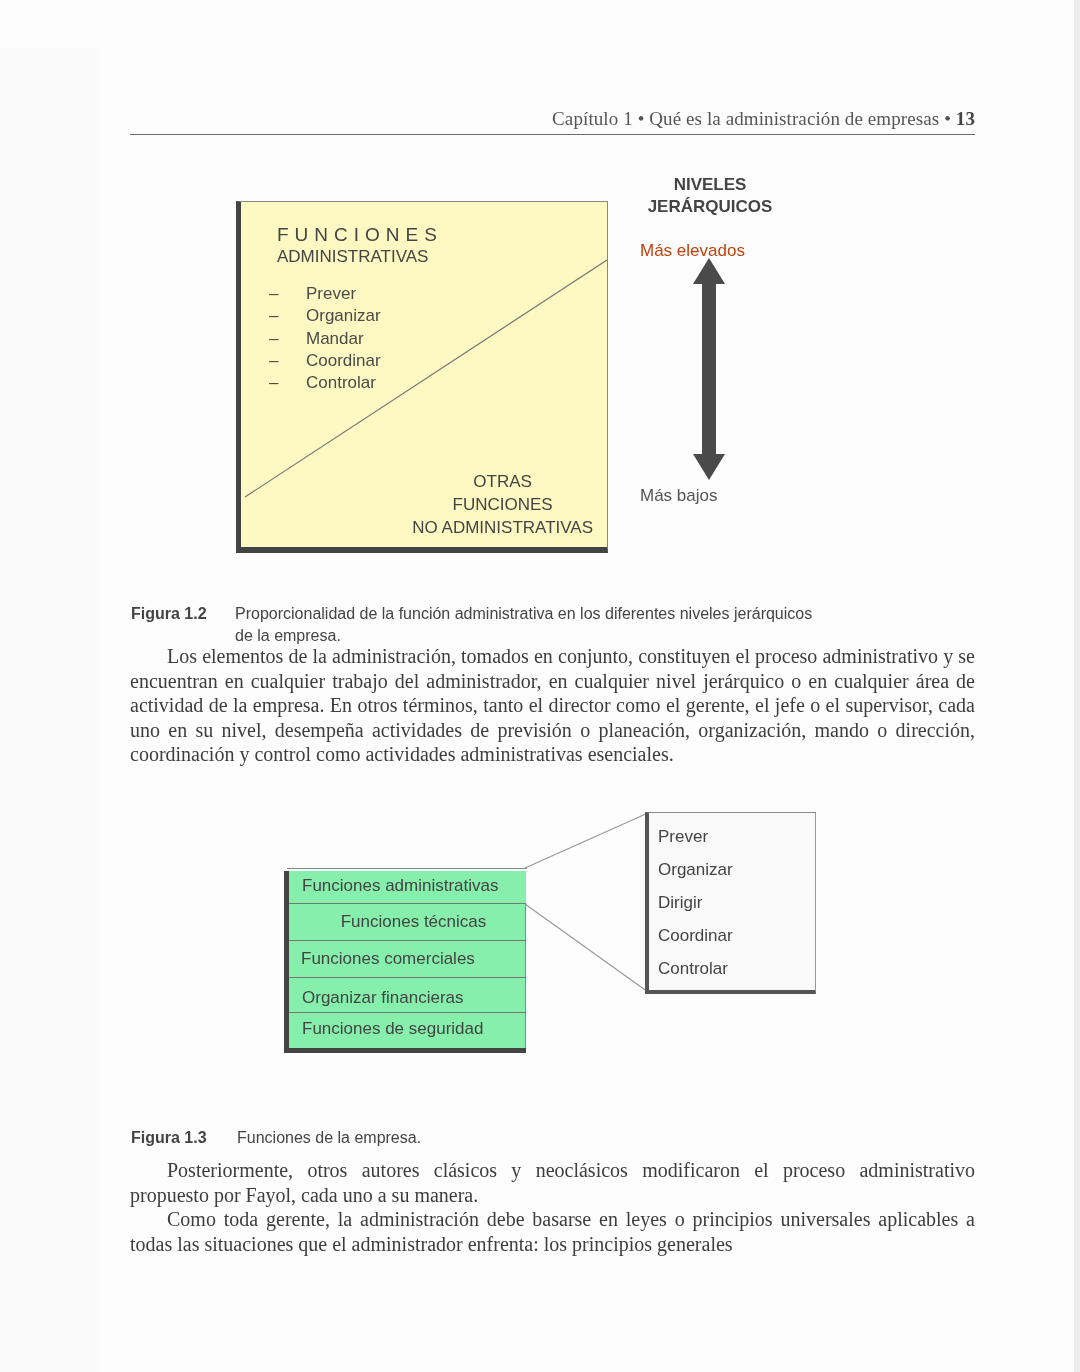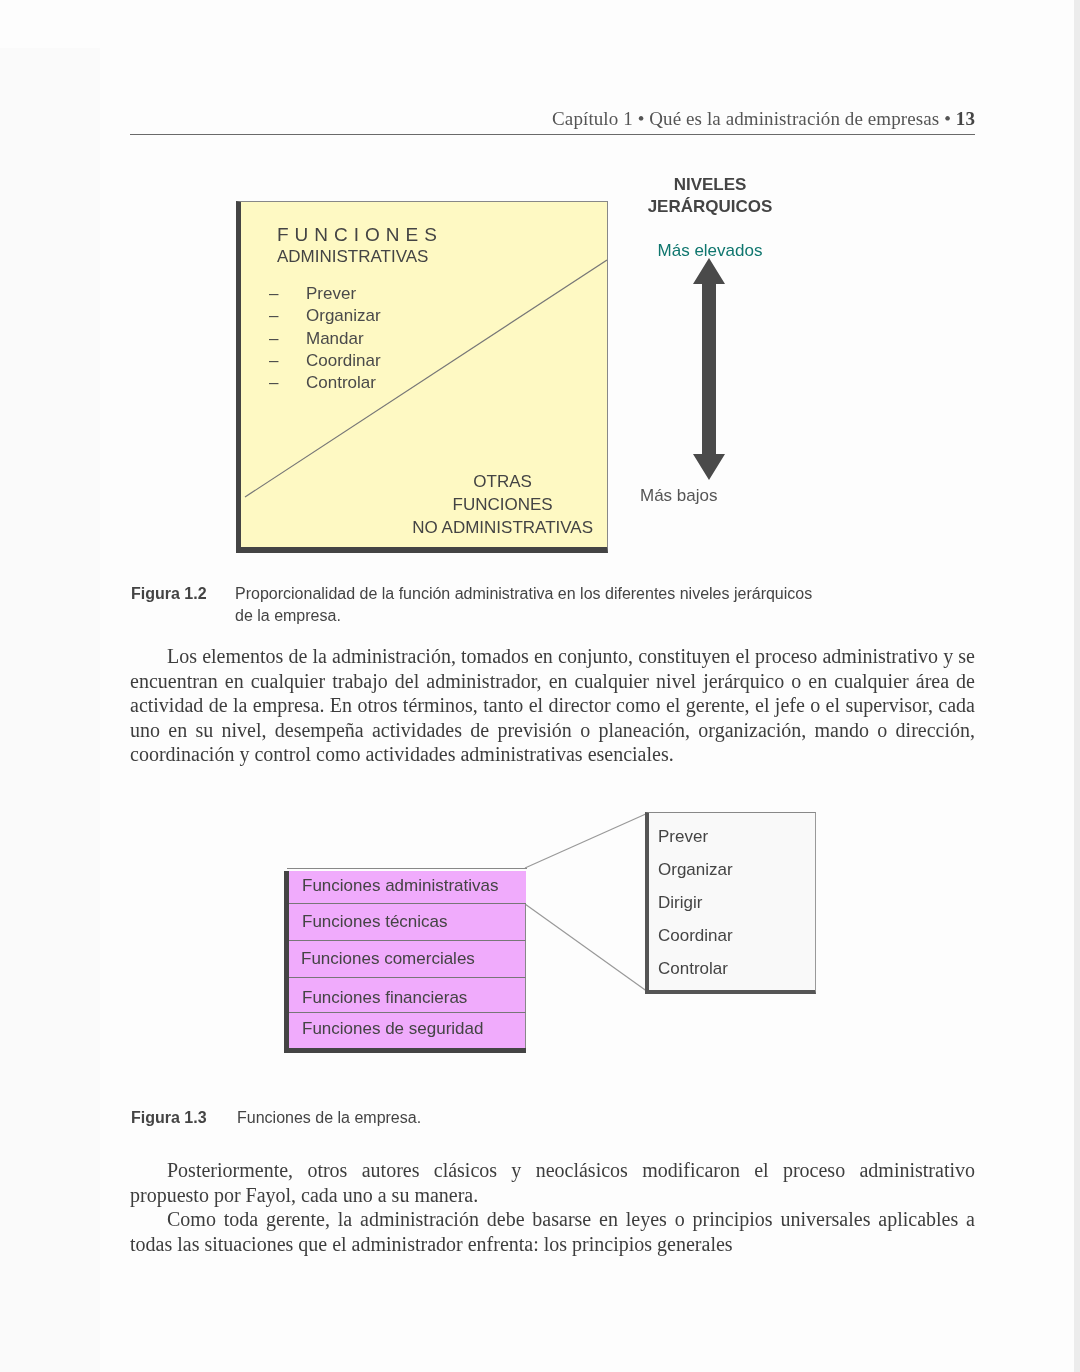--- a/index.html
+++ b/index.html
@@ -28,38 +28,38 @@
   }
   .fig2-diag { position: absolute; left: 0; top: 0; }
   .fig2-title1 { position: absolute; left: 36px; top: 22px; font-size: 19px; letter-spacing: 6px; color: #444; }
   .fig2-title2 { position: absolute; left: 36px; top: 45px; font-size: 17px; color: #444; }
   .fig2-list { position: absolute; left: 28px; top: 82px; font-size: 17px; color: #4a4a4a; }
   .fig2-list .row { height: 22.3px; display: flex; }
   .fig2-list .dash { width: 37px; }
   .fig2-other { position: absolute; right: 14px; top: 268px; text-align: center; font-size: 17px; line-height: 23px; color: #444; }
 
   .niveles { position: absolute; left: 625px; top: 174px; width: 170px; text-align: center; font-size: 17px; font-weight: bold; line-height: 22px; color: #444; }
-  .mas-elev { position: absolute; left: 640px; top: 241px; width: 140px; text-align: center; font-size: 17px; color: #0f766e; }
+  .mas-elev { position: absolute; left: 640px; top: 241px; width: 140px; text-align: left; font-size: 17px; color: #c2410c; }
   .mas-bajos { position: absolute; left: 640px; top: 486px; width: 150px; font-size: 17px; color: #555; }
   .arrow { position: absolute; left: 692px; top: 258px; }
 
-  .caption { position: absolute; font-size: 16px; color: #444; }
+  .caption { position: absolute; font-size: 16px; color: #444; margin-top: 20px; }
   .caption .lbl { font-weight: bold; display: inline-block; }
 
   .body-text {
     position: absolute; left: 130px; width: 845px;
     font-size: 20px; line-height: 24.5px; color: #3d3d3d; text-align: justify;
   }
   .body-text p { margin: 0; text-indent: 37px; }
 
   
   .fig3-left {
     position: absolute; left: 284px; top: 871px; width: 242px;
     border-left: 5px solid #444; border-bottom: 5px solid #444;
-    box-sizing: border-box; background: #f0abfc;
+    box-sizing: border-box; background: #86efac;
   }
   .fig3-topline { position: absolute; left: 287px; top: 868px; width: 240px; height: 1px; background: #888; }
   .fig3-row { height: 36px; border-bottom: 1px solid #777; padding-left: 13px; font-size: 17px; line-height: 36px; color: #444; box-sizing: border-box; }
   .fig3-row.first { border-right: none; }
   .fig3-row.rest { border-right: 1px solid #888; }
   .fig3-right {
     position: absolute; left: 645px; top: 812px; width: 171px; height: 182px;
     border-left: 4px solid #555; border-bottom: 4px solid #555;
     border-top: 1px solid #888; border-right: 1px solid #999;
     box-sizing: border-box; background: #f9f9f9; padding-top: 12px; padding-left: 9px;
@@ -133,23 +133,23 @@
   <p>Los elementos de la administración, tomados en conjunto, constituyen el proceso administrativo y se encuentran en cualquier trabajo del administrador, en cualquier nivel jerárquico o en cualquier área de actividad de la empresa. En otros términos, tanto el director como el gerente, el jefe o el supervisor, cada uno en su nivel, desempeña actividades de previsión o planeación, organización, mando o dirección, coordinación y control como actividades administrativas esenciales.</p>
 </div>
 
 <svg class="fig3-lines" width="1080" height="1372" style="position:absolute;left:0;top:0;pointer-events:none;">
   <line x1="525" y1="868" x2="648" y2="813" stroke="#999" stroke-width="1.2"></line>
   <line x1="525" y1="904" x2="648" y2="992" stroke="#999" stroke-width="1.2"></line>
 </svg>
 <div class="fig3-topline"></div>
 <div class="fig3-left sans">
   <div class="fig3-row first" style="height:33px;line-height:30px;">Funciones administrativas</div>
-  <div class="fig3-row rest" style="height:37px;">Funciones técnicas</div>
+  <div class="fig3-row rest" style="height:37px;text-align:center;">Funciones técnicas</div>
   <div class="fig3-row rest" style="height:37px;padding-left:12px;">Funciones comerciales</div>
-  <div class="fig3-row rest" style="height:35px;line-height:40px;">Funciones financieras</div>
+  <div class="fig3-row rest" style="height:35px;line-height:40px;">Organizar financieras</div>
   <div class="fig3-row rest" style="height:35px;border-bottom:none;line-height:32px;">Funciones de seguridad</div>
 </div>
 <div class="fig3-right sans">
   <div class="item">Prever</div>
   <div class="item">Organizar</div>
   <div class="item">Dirigir</div>
   <div class="item">Coordinar</div>
   <div class="item">Controlar</div>
 </div>
 

